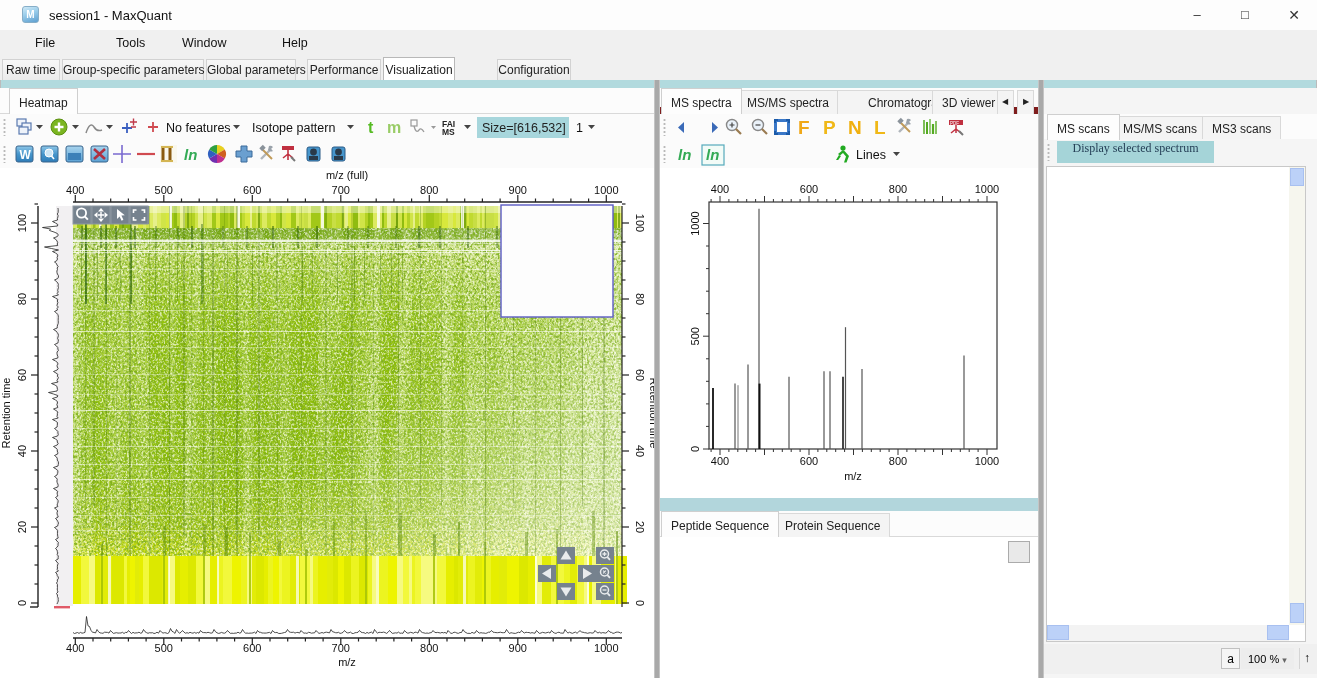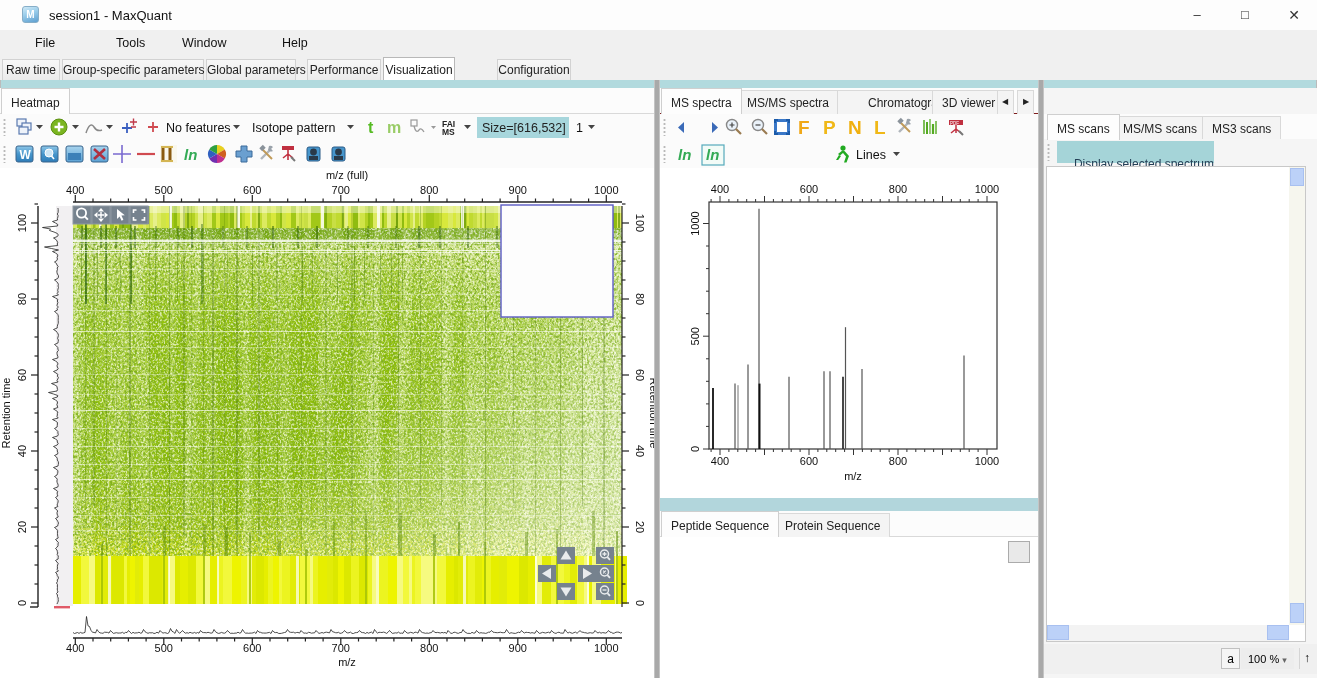--- a/index.html
+++ b/index.html
@@ -58,21 +58,21 @@
     <div class="mtab" style="left:457px;width:74px;margin-left:40px;">Configuration</div>
   </div>
   <div id="tealband" class="abs"></div>
   <div class="abs" style="left:0;top:80px;width:1px;height:598px;background:#bbb;"></div>
   <div class="abs" style="left:1316px;top:80px;width:1px;height:598px;background:#bbb;"></div>
   <div class="abs" style="left:0;top:672px;width:1317px;height:6px;background:#f2f2f2;border-top:1px solid #d0d0d0;"></div>
   <div class="abs" style="left:1312px;top:88px;width:1px;height:588px;background:#d8d8d8;"></div>
 
   <div id="leftpanel" class="abs">
     <div class="dtabrow" style="top:0;height:26px;border-bottom:1px solid #d9d9d9;">
-      <div class="dtab active" style="left:1px;">Heatmap</div>
+      <div class="dtab active" style="left:9px;">Heatmap</div>
     </div>
     <div class="toolbar" style="top:26px;height:27px;">
         <div class="grip"></div>
         <svg class="abs" style="left:0;top:0;" width="654" height="27" font-family="Liberation Sans, sans-serif">
 <g stroke="#5a7ab0" fill="#eef3fa" stroke-width="1.2">
  <rect x="17" y="5" width="9" height="7"></rect>
             <rect x="22" y="9" width="9" height="7"></rect>
             <rect x="19" y="13" width="9" height="7"></rect>
 </g>
 <path d="M36 11 l3.5 4 3.5 -4 z" fill="#444"></path>
@@ -794,21 +794,21 @@
 <path d="M603.2 402.7 l2.6 2.6 m0 -2.6 l-2.6 2.6" stroke="#e9ebed" stroke-width="1.1"></path>
 <rect x="596" y="415" width="18" height="17" fill="#76828e"></rect>
 <circle cx="604.5" cy="422.0" r="4" fill="none" stroke="#e9ebed" stroke-width="1.5"></circle>
 <line x1="607.4" y1="425.1" x2="610" y2="427.9" stroke="#e9ebed" stroke-width="1.8"></line>
 <path d="M602.5 422.0 h4" stroke="#e9ebed" stroke-width="1.3"></path>
 </svg>
   </div>
   <div id="vsplit1" class="abs"></div>
 
   <div id="midpanel" class="abs">
-    <div class="dtabrow" style="top:0;height:26px;border-bottom:1px solid #7f1d1d;">
+    <div class="dtabrow" style="top:0;height:26px;border-bottom:7px solid #7f1d1d;">
       <div class="dtab active" style="left:1px;">MS spectra</div>
       <div class="dtab" style="left:77px;">MS/MS spectra</div>
       <div class="dtab" style="left:177px;padding-left:30px;">Chromatogram</div>
       <div class="dtab" style="left:272px;">3D viewer</div>
       <div class="dtab" style="left:337px;width:17px;padding:6px 0 0 4px;font-size:8px;">◀</div>
       <div class="dtab" style="left:357px;width:17px;padding:6px 0 0 5px;font-size:8px;">▶</div>
     </div>
     <div class="toolbar" style="top:26px;height:27px;">
         <div class="grip"></div>
         <svg class="abs" style="left:0;top:0;" width="378" height="27" font-family="Liberation Sans, sans-serif">
@@ -984,21 +984,21 @@
   <div id="vsplit2" class="abs"></div>
 
   <div id="rightpanel" class="abs">
     <div class="dtabrow" style="top:26px;height:25px;">
       <div class="dtab active" style="left:3px;">MS scans</div>
       <div class="dtab" style="left:69px;">MS/MS scans</div>
       <div class="dtab" style="left:158px;">MS3 scans</div>
     </div>
     <div class="toolbar" style="top:51px;height:27px;background:#f5f5f5;">
       <div class="grip"></div>
-      <div class="abs" style="left:13px;top:2px;width:157px;height:22px;background:#a5d4d8;color:#253f56;font-size:12px;text-align:right;padding-top:16px;">Display selected spectrum</div>
+      <div class="abs" style="left:13px;top:2px;width:157px;height:22px;background:#a5d4d8;color:#253f56;font-size:12px;text-align:center;padding-top:0;font-family:Liberation Serif, serif;">Display selected spectrum</div>
     </div>
     <div class="abs" style="left:2px;top:78px;width:260px;height:476px;background:#fff;border:1px solid #c8c8c8;"></div>
     <div class="abs" style="left:245px;top:79px;width:16px;height:458px;background:#f6f6ee;">
       <div class="abs" style="left:1px;top:1px;width:14px;height:18px;background:#bcd1f8;border:1px solid #a8c0f0;"></div>
       <div class="abs" style="left:1px;top:436px;width:14px;height:20px;background:#bcd1f8;border:1px solid #a8c0f0;"></div>
     </div>
     <div class="abs" style="left:3px;top:537px;width:242px;height:16px;background:#f3f3f3;">
       <div class="abs" style="left:0;top:0;width:22px;height:15px;background:#bcd1f8;border:1px solid #a8c0f0;"></div>
       <div class="abs" style="right:0;top:0;width:22px;height:15px;background:#bcd1f8;border:1px solid #a8c0f0;"></div>
     </div>

